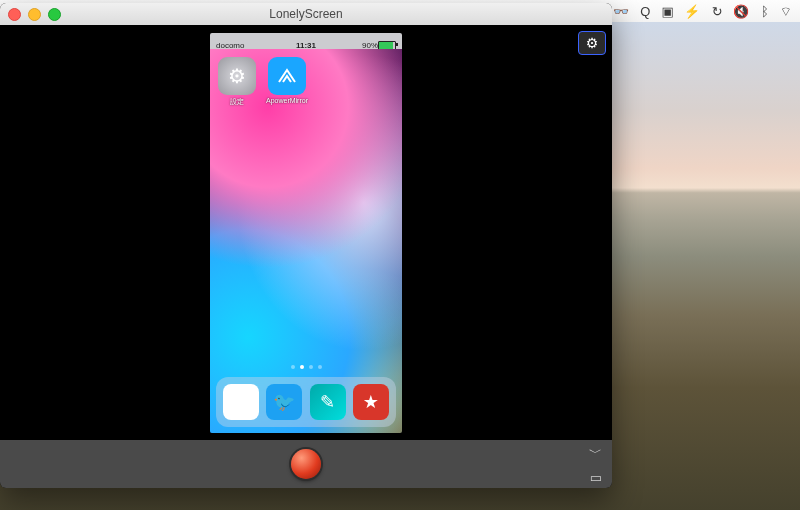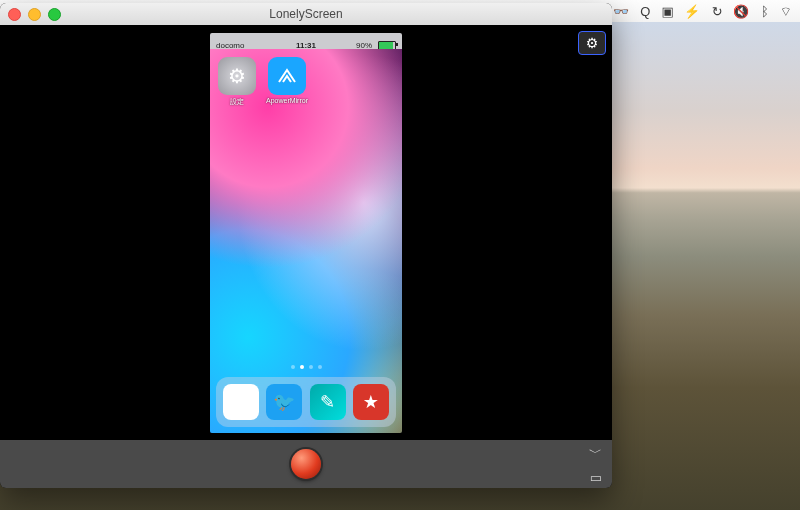--- a/index.html
+++ b/index.html
@@ -24,21 +24,21 @@
   .dot-r{background:#ff5f57;border:1px solid #e14640}
   .dot-y{background:#ffbd2e;border:1px solid #dfa123}
   .dot-g{background:#28c940;border:1px solid #17a12b}
   .win-title{margin:0 auto;font-size:12px;color:#4a4a4a}
   .stage{position:absolute;top:22px;left:0;right:0;bottom:48px;background:#000}
   .gear-btn{position:absolute;top:6px;right:6px;width:26px;height:22px;border:1px solid #3b63ff;border-radius:4px;background:#2b2b2b;display:flex;align-items:center;justify-content:center;color:#fff;font-size:14px}
   
   .phone{position:absolute;top:8px;left:50%;transform:translateX(-50%);width:192px;height:400px;border-radius:2px;overflow:hidden;background:#000}
   .ios-status{height:24px;background:rgba(240,240,245,.85);display:flex;align-items:center;justify-content:space-between;padding:0 6px;font-size:8px;color:#222}
   .ios-status .center{position:absolute;left:0;right:0;text-align:center;font-weight:600}
-  .ios-status .right{display:flex;align-items:center;gap:6px}
+  .ios-status .right{display:flex;align-items:center;gap:0}
   .batt{width:16px;height:7px;border:1px solid #222;border-radius:1px;position:relative}
   .batt::after{content:"";position:absolute;right:-3px;top:1px;width:2px;height:3px;background:#222}
   .batt i{display:block;height:100%;width:90%;background:#34c759}
   .wallpaper{position:absolute;top:16px;left:0;right:0;bottom:0;
     background:
       radial-gradient(ellipse 140% 70% at 30% 15%,#ff3ea8 0%,#ff7ac4 30%,rgba(255,122,196,0) 60%),
       radial-gradient(ellipse 120% 70% at 80% 40%,#d7e4ff 0%,rgba(215,228,255,0) 55%),
       radial-gradient(ellipse 150% 80% at 20% 75%,#16d6ff 0%,#2aa8ff 35%,rgba(42,168,255,0) 65%),
       radial-gradient(ellipse 120% 60% at 75% 90%,#ffe36b 0%,rgba(255,227,107,0) 55%),
       linear-gradient(160deg,#2b0d3a 0%,#5a1068 35%,#173a7a 75%,#0b1030 100%);

